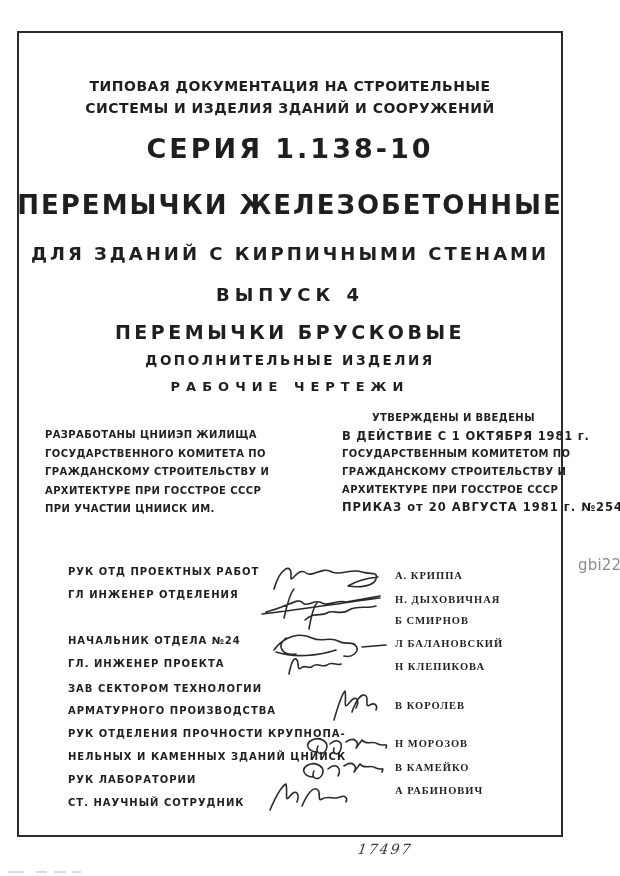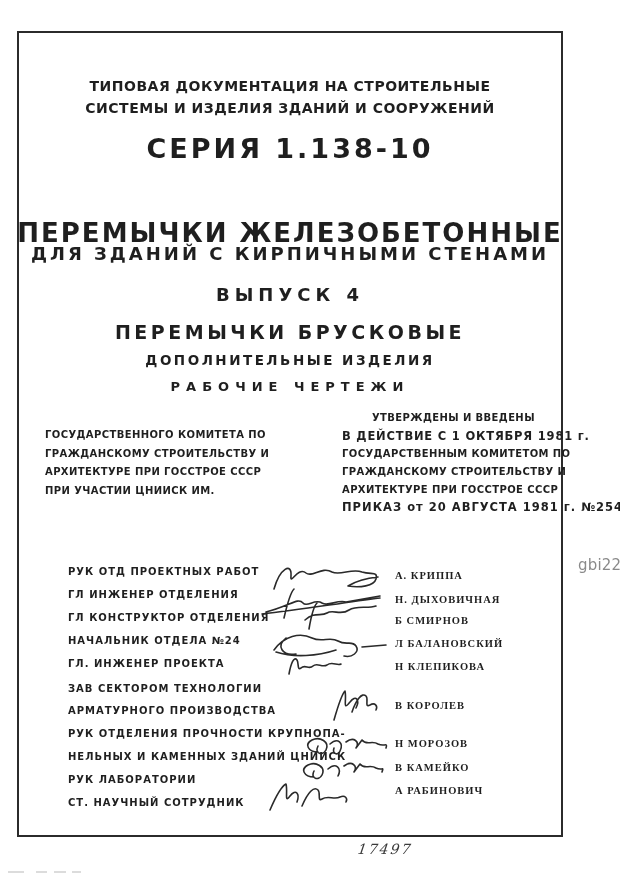--- a/index.html
+++ b/index.html
@@ -13,21 +13,21 @@
     -webkit-font-smoothing:antialiased;
   }
   .doc-frame{
     position:absolute;left:17px;top:31px;width:546px;height:806px;
     border:2px solid #2b2b2b;
     box-sizing:border-box;
   }
   .cline{position:absolute;left:17px;width:546px;text-align:center;font-weight:bold;white-space:nowrap;}
   .hdr{font-size:14px;letter-spacing:0.5px;}
   .series{font-size:27px;letter-spacing:3px;}
-  .title{font-size:26px;letter-spacing:2px;margin-top:28px;}
+  .title{font-size:26px;letter-spacing:2px;}
   .subtitle{font-size:18px;letter-spacing:3px;}
   .issue{font-size:18px;letter-spacing:5px;}
   .product{font-size:19px;letter-spacing:3.5px;}
   .product-sub{font-size:13.5px;letter-spacing:2.5px;}
   .doc-type{font-size:13px;letter-spacing:6px;}
   .block{position:absolute;font-weight:bold;font-size:10px;letter-spacing:0.4px;line-height:18.6px;white-space:nowrap;}
   .ablock-line{white-space:nowrap;}
   .indent1{padding-left:30px;}
   .strong{font-size:11.5px;letter-spacing:0.8px;}
   .order-line{position:absolute;left:342px;top:500px;font-weight:bold;font-size:11.5px;letter-spacing:1px;white-space:nowrap;}
@@ -55,38 +55,38 @@
   <div class="cline series" style="top:133px">СЕРИЯ 1.138-10</div>
 
   <div class="cline title" style="top:190px">ПЕРЕМЫЧКИ ЖЕЛЕЗОБЕТОННЫЕ</div>
   <div class="cline subtitle" style="top:243px">ДЛЯ ЗДАНИЙ С КИРПИЧНЫМИ СТЕНАМИ</div>
   <div class="cline issue" style="top:284px">ВЫПУСК  4</div>
   <div class="cline product" style="top:321px">ПЕРЕМЫЧКИ БРУСКОВЫЕ</div>
   <div class="cline product-sub" style="top:352px">ДОПОЛНИТЕЛЬНЫЕ ИЗДЕЛИЯ</div>
   <div class="cline doc-type" style="top:379px">РАБОЧИЕ ЧЕРТЕЖИ</div>
 
   <div class="block" style="left:45px;top:426px">
+    <div>РАЗРАБОТАНЫ ЦНИИЭП ЖИЛИЩА</div>
     <div>ГОСУДАРСТВЕННОГО КОМИТЕТА ПО</div>
     <div>ГРАЖДАНСКОМУ СТРОИТЕЛЬСТВУ И</div>
     <div>АРХИТЕКТУРЕ ПРИ ГОССТРОЕ СССР</div>
     <div>ПРИ УЧАСТИИ ЦНИИСК ИМ.</div>
   </div>
 
   <div class="block" style="left:342px;top:409px;line-height:18px">
     <div class="ablock-line indent1">УТВЕРЖДЕНЫ И ВВЕДЕНЫ</div>
     <div class="ablock-line strong">В ДЕЙСТВИЕ С 1 ОКТЯБРЯ 1981 г.</div>
     <div class="ablock-line">ГОСУДАРСТВЕННЫМ КОМИТЕТОМ ПО</div>
     <div class="ablock-line">ГРАЖДАНСКОМУ СТРОИТЕЛЬСТВУ И</div>
     <div class="ablock-line">АРХИТЕКТУРЕ ПРИ ГОССТРОЕ СССР</div>
   </div>
   <div class="order-line">ПРИКАЗ от 20 АВГУСТА 1981 г. №254</div>
 
   <div class="sig-label" style="top:566px">РУК ОТД ПРОЕКТНЫХ РАБОТ</div>
   <div class="sig-label" style="top:589px">ГЛ ИНЖЕНЕР ОТДЕЛЕНИЯ</div>
-  <div class="sig-label" style="top:612px">ГЛ КОНСТРУКТОР ОТДЕЛЕНИЯ</div>
   <div class="sig-label" style="top:635px">НАЧАЛЬНИК ОТДЕЛА №24</div>
   <div class="sig-label" style="top:658px">ГЛ. ИНЖЕНЕР ПРОЕКТА</div>
   <div class="sig-label" style="top:683px">ЗАВ СЕКТОРОМ ТЕХНОЛОГИИ</div>
   <div class="sig-label" style="top:705px">АРМАТУРНОГО ПРОИЗВОДСТВА</div>
   <div class="sig-label" style="top:728px">РУК ОТДЕЛЕНИЯ ПРОЧНОСТИ КРУПНОПА-</div>
   <div class="sig-label" style="top:751px">НЕЛЬНЫХ И КАМЕННЫХ ЗДАНИЙ ЦНИИСК</div>
   <div class="sig-label" style="top:774px">РУК ЛАБОРАТОРИИ</div>
   <div class="sig-label" style="top:797px">СТ. НАУЧНЫЙ СОТРУДНИК</div>
 
   <div class="sig-name" style="top:570px">А. КРИППА</div>

